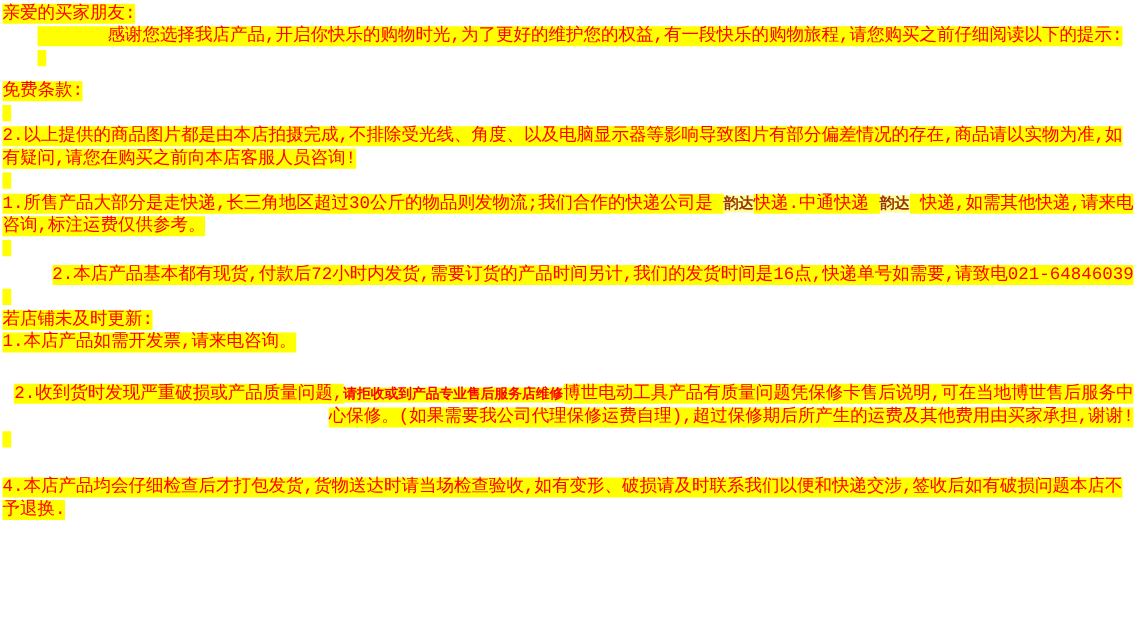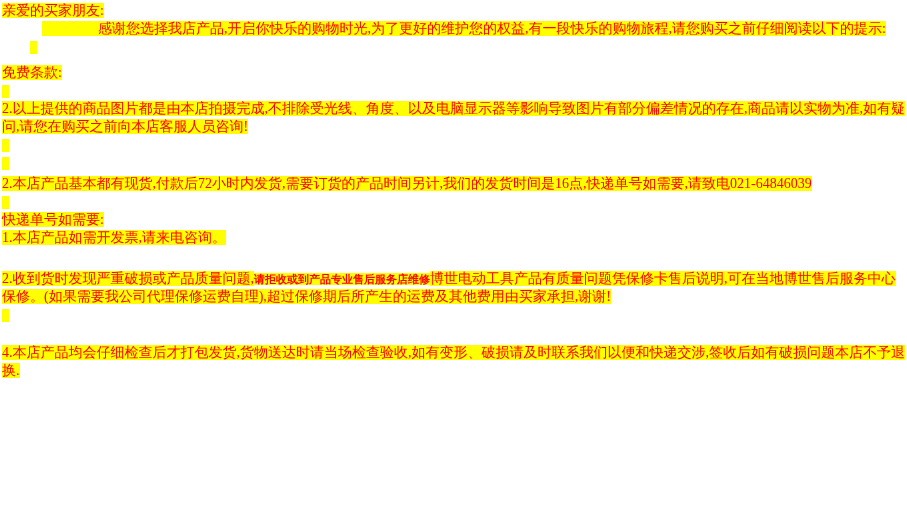--- a/index.html
+++ b/index.html
@@ -10,48 +10,49 @@
     --bg: #ffffff;
   }
   html, body { margin: 0; padding: 0; background: var(--bg); }
   .page {
     position: relative;
     width: 907px;
     height: 500px;
     overflow: hidden;
     box-sizing: border-box;
     padding: 2px 0 0 2px;
-    font-family: Liberation Serif, serif;
+    font-family: Liberation Mono, monospace;
     font-size: 14px;
     line-height: 18px;
     color: var(--text);
     word-break: break-all;
     background: var(--bg);
   }
   .row { min-height: 18px; }
   .hl { background: var(--hl); }
   .hl-small { background: var(--hl); font-size: 11px; font-weight: bold; }
   .pale { background: var(--pale); font-size: 12px; font-weight: bold; color: var(--dark); }
   .spacer-box { display: inline-block; width: 7px; height: 13px; vertical-align: middle; }
   .gap { height: 18px; }
 </style>
 </head>
 <body>
 
 <div class="page">
     <div class="row para"><span class="hl">亲爱的买家朋友: </span></div>
-    <div class="row para" style="margin-left: 40px;"><span class="hl">　　　　感谢您选择我店产品,开启你快乐的购物时光,为了更好的维护您的权益,有一段快乐的购物旅程,请您购买之前仔细阅读以下的提示: </span></div>
+    <div class="row para" style="margin-left: 28px;"><span class="hl">　　　　感谢您选择我店产品,开启你快乐的购物时光,为了更好的维护您的权益,有一段快乐的购物旅程,请您购买之前仔细阅读以下的提示: </span></div>
     <div class="row spacer" style="margin-left: 28px;"><span class="spacer-box hl"></span></div>
     <div class="row para" style="margin-top: 8px;"><span class="hl">免费条款: </span></div>
     <div class="row spacer"><span class="spacer-box hl"></span></div>
     <div class="row para"><span class="hl">2.以上提供的商品图片都是由本店拍摄完成,不排除受光线、角度、以及电脑显示器等影响导致图片有部分偏差情况的存在,商品请以实物为准,如有疑问,请您在购买之前向本店客服人员咨询!</span></div>
     <div class="row spacer"><span class="spacer-box hl"></span></div>
+    <div class="row para"><span class="hl">1.所售产品大部分是走快递,长三角地区超过30公斤的物品则发物流;我们合作的快递公司是 </span><span class="pale">韵达</span><span class="hl">快递.中通快递 </span><span class="pale">韵达</span><span class="hl"> 快递,如需其他快递,请来电咨询,标注运费仅供参考。</span></div>
     <div class="row spacer"><span class="spacer-box hl"></span></div>
-    <div class="row para" style="margin-top: 3px;"><span class="hl">2.本店产品基本都有现货,付款后72小时内发货,需要订货的产品时间另计,我们的发货时间是16点,快递单号如需要,请致电021-64846039</span></div>
+    <div class="row para" style="margin-top: 3px; text-align: right;"><span class="hl">2.本店产品基本都有现货,付款后72小时内发货,需要订货的产品时间另计,我们的发货时间是16点,快递单号如需要,请致电021-64846039</span></div>
     <div class="row spacer"><span class="spacer-box hl"></span></div>
-    <div class="row para"><span class="hl">快递单号如需要: </span></div>
+    <div class="row para"><span class="hl">若店铺未及时更新: </span></div>
     <div class="row para"><span class="hl">1.本店产品如需开发票,请来电咨询。</span></div>
     <div class="row gap"></div>
-    <div class="row para" style="margin-top: 5px;"><span class="hl">2.收到货时发现严重破损或产品质量问题,</span><span class="hl-small">请拒收或到产品专业售后服务店维修</span><span class="hl">博世电动工具产品有质量问题凭保修卡售后说明,可在当地博世售后服务中心保修。(如果需要我公司代理保修运费自理),超过保修期后所产生的运费及其他费用由买家承担,谢谢!</span></div>
+    <div class="row para" style="margin-top: 5px; text-align: right;"><span class="hl">2.收到货时发现严重破损或产品质量问题,</span><span class="hl-small">请拒收或到产品专业售后服务店维修</span><span class="hl">博世电动工具产品有质量问题凭保修卡售后说明,可在当地博世售后服务中心保修。(如果需要我公司代理保修运费自理),超过保修期后所产生的运费及其他费用由买家承担,谢谢!</span></div>
     <div class="row spacer"><span class="spacer-box hl"></span></div>
     <div class="row gap"></div>
     <div class="row para" style="margin-top: 2px;"><span class="hl">4.本店产品均会仔细检查后才打包发货,货物送达时请当场检查验收,如有变形、破损请及时联系我们以便和快递交涉,签收后如有破损问题本店不予退换.</span></div>
   </div>
 
 </body></html>

